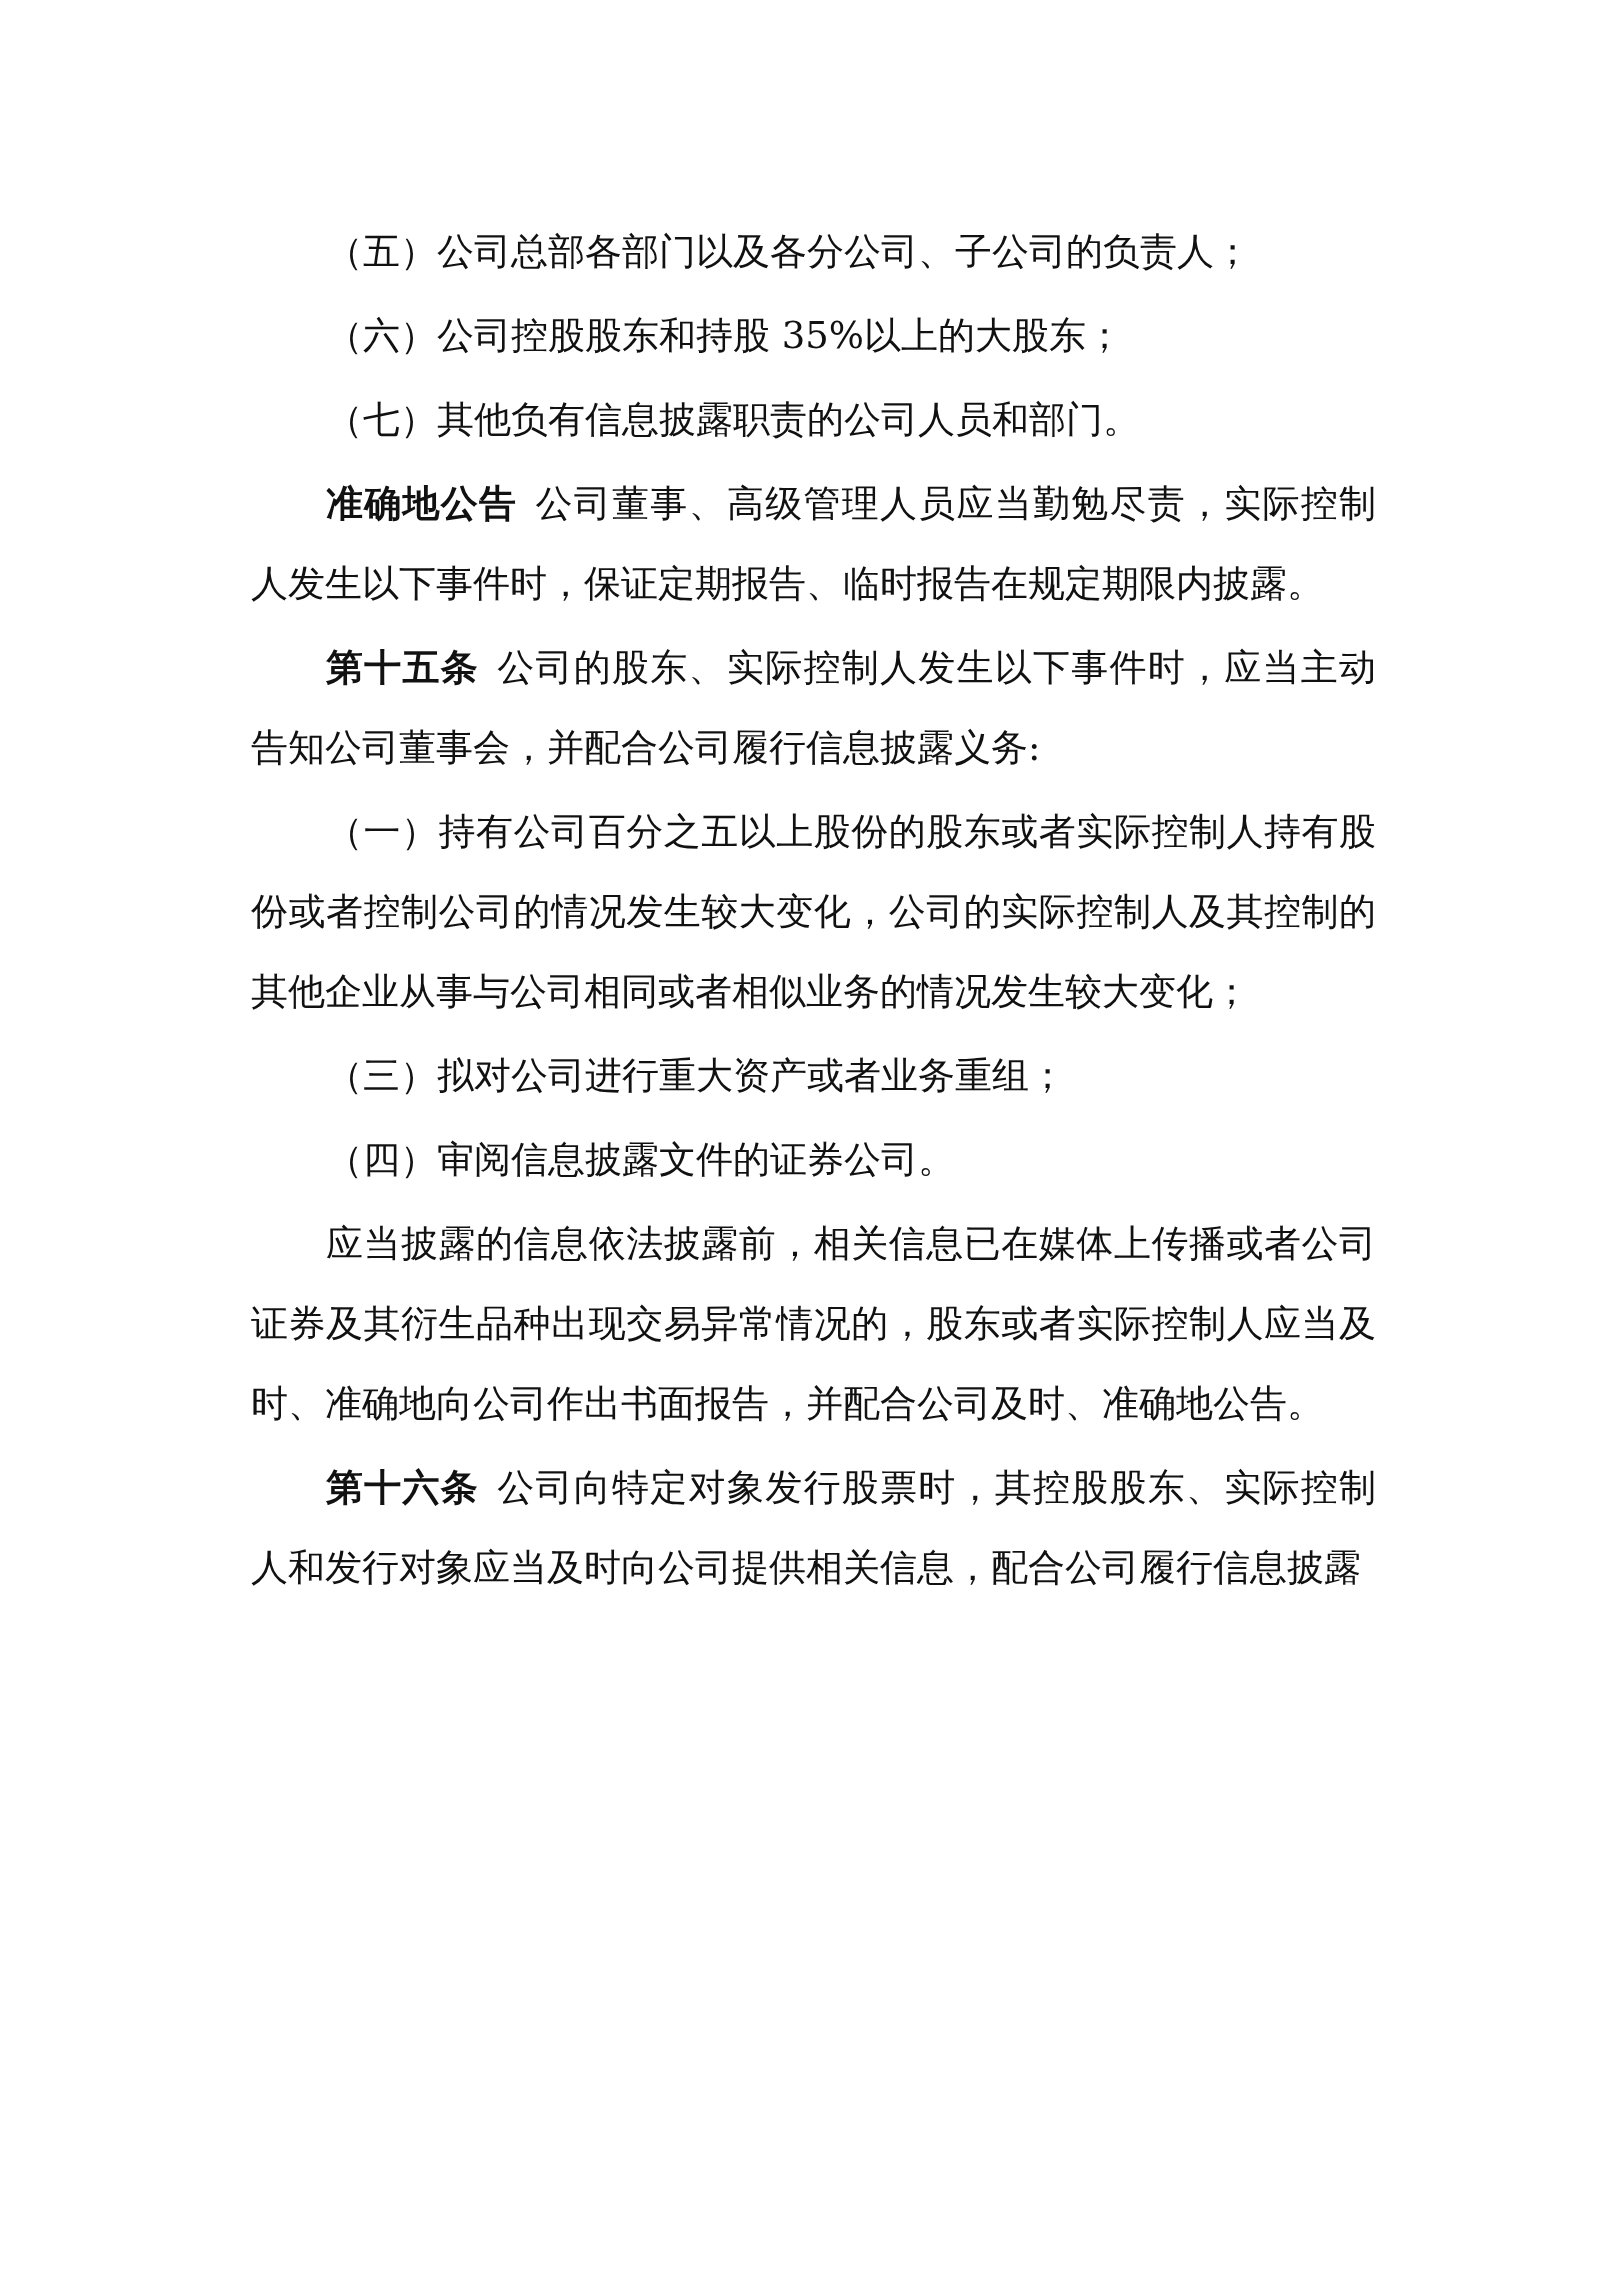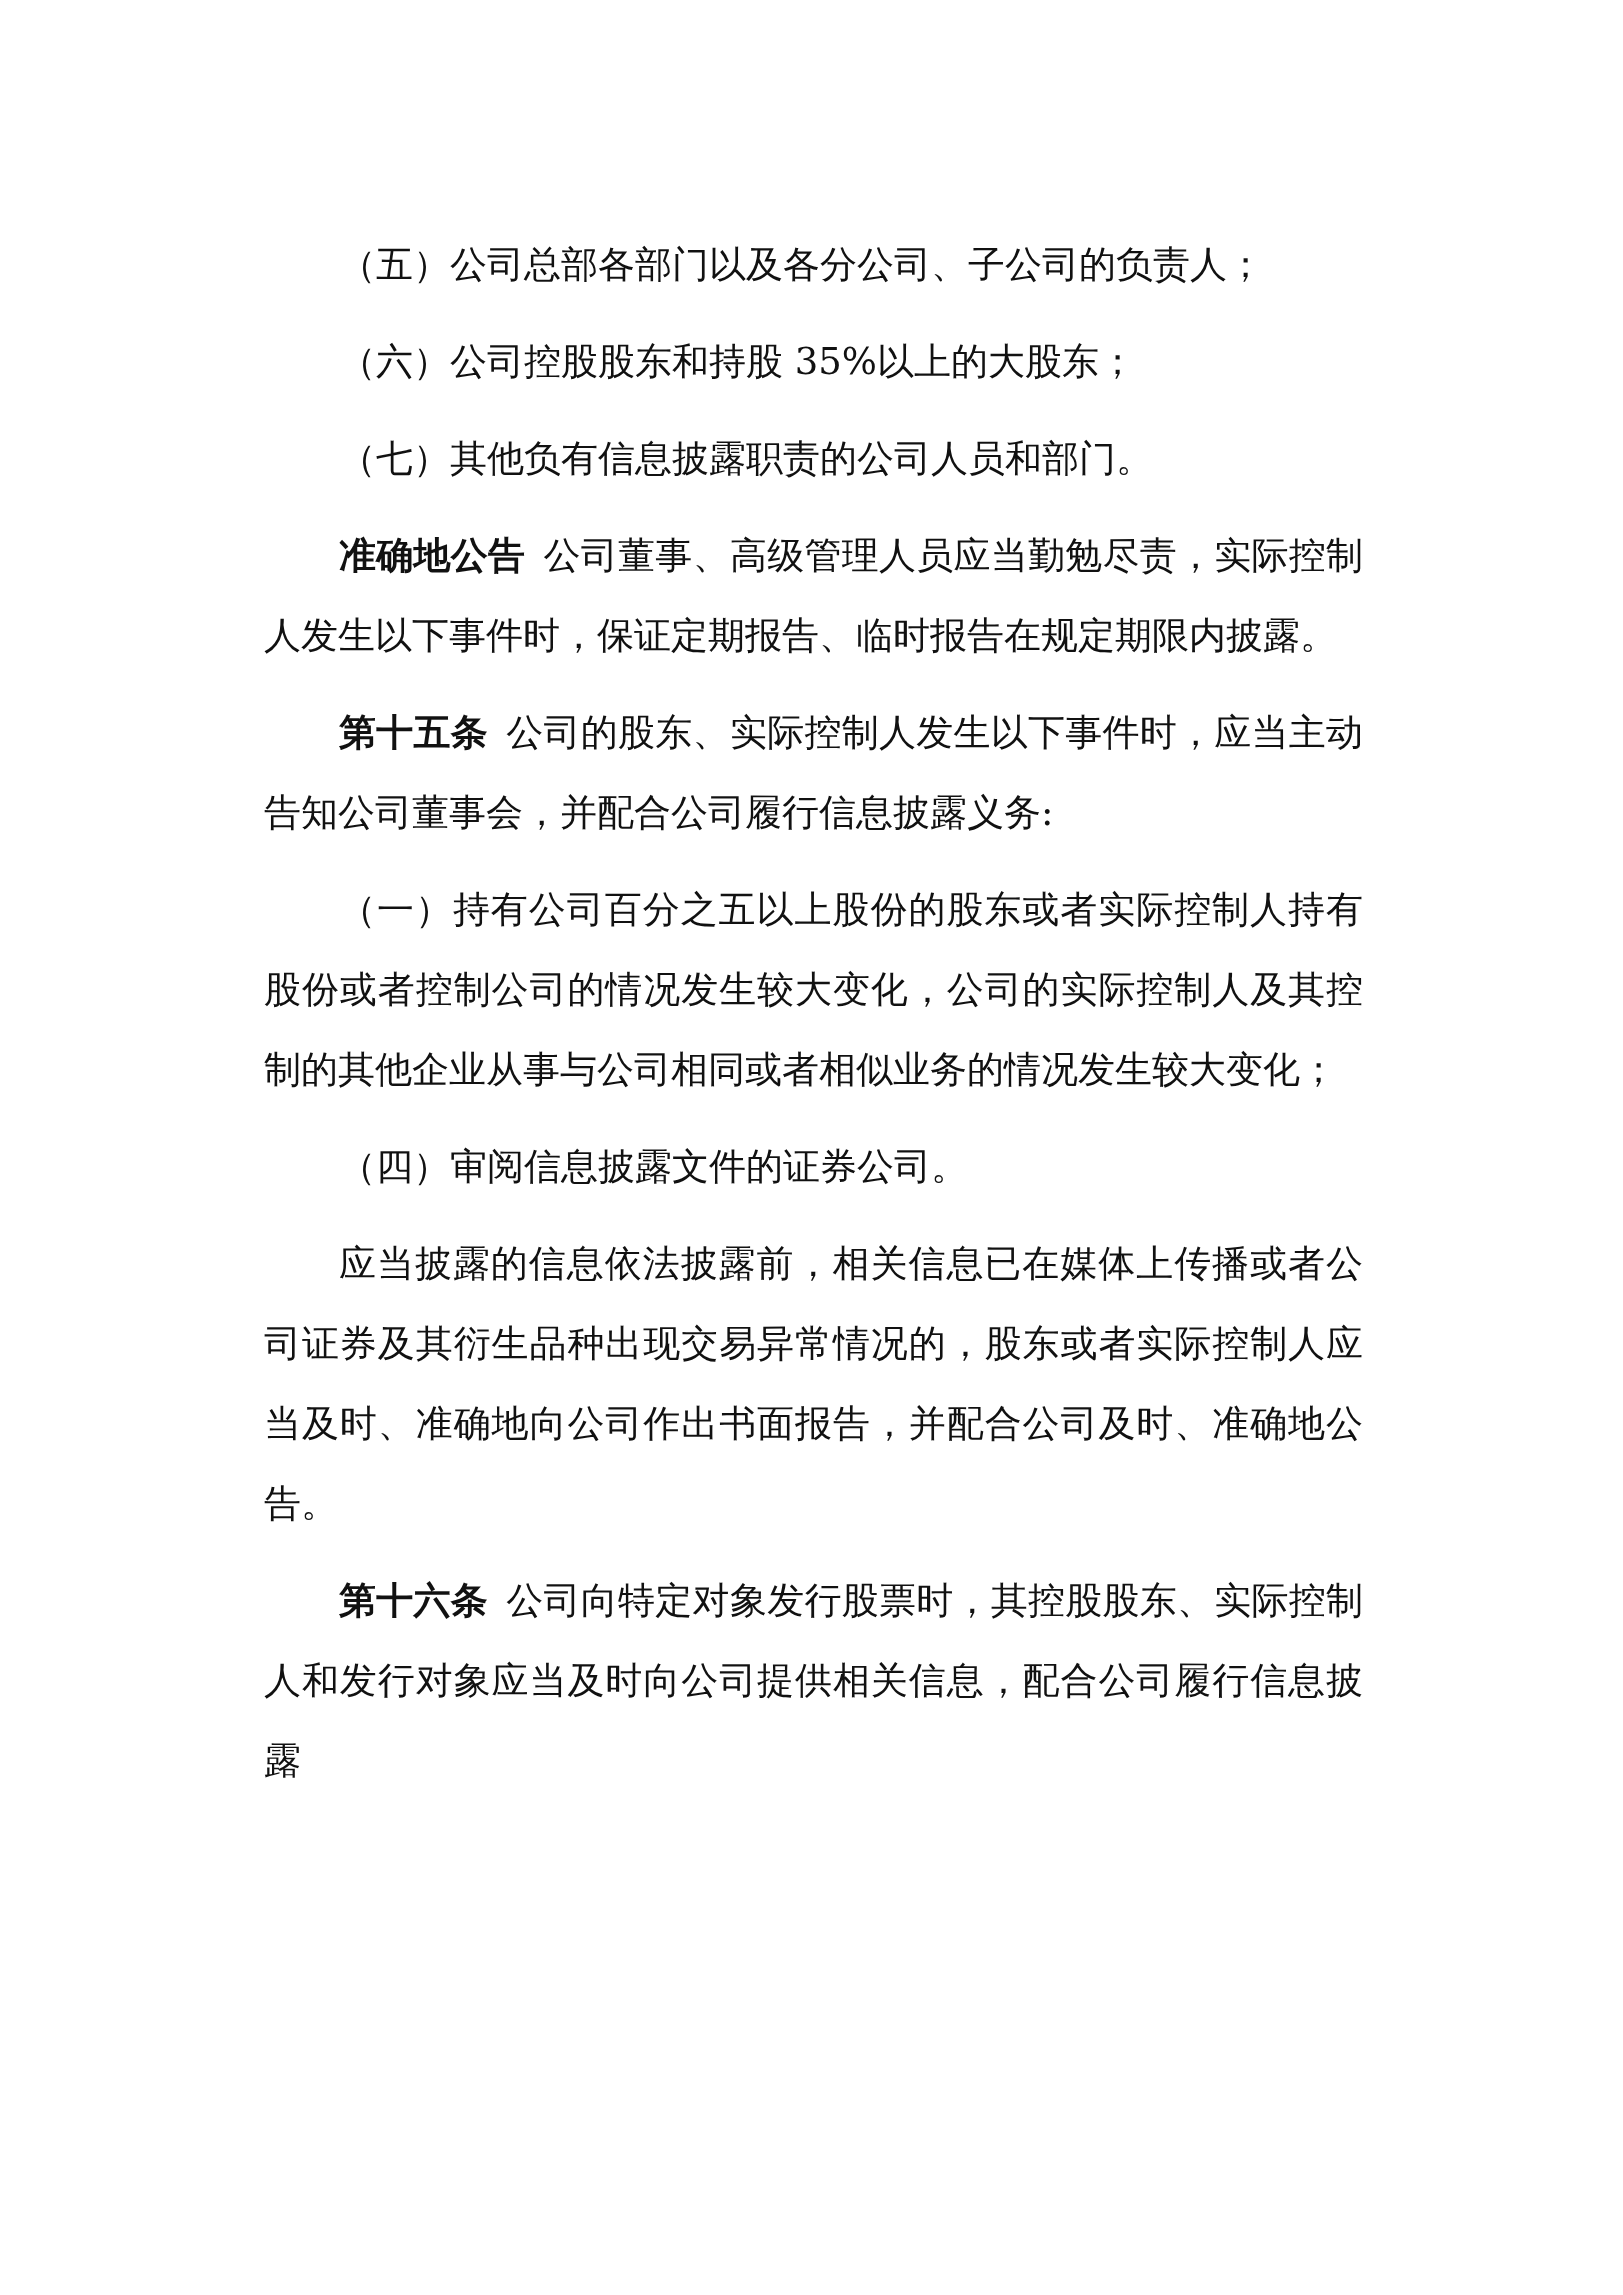--- a/index.html
+++ b/index.html
@@ -7,31 +7,32 @@
   .page {
     position: absolute;
     left: 247px;
     top: 208px;
     width: 1133px;
     font-family: "DejaVu Serif", "Liberation Serif", serif;
     font-size: 37px;
     line-height: 80px;
     color: #111111;
   }
-  .para { margin: 17px; text-align: justify; text-justify: inter-character; }
+  .para { margin: 4px; text-align: justify; text-justify: inter-character; }
   .indent { text-indent: 75px; }
   .article-no { font-family: "DejaVu Sans", "Liberation Sans", sans-serif; font-weight: bold; margin-right: 18.3px; }
 </style>
 </head>
 <body>
 
 <div class="page">
   <p class="para indent"><span>（五）公司总部各部门以及各分公司、子公司的负责人；</span></p>
   <p class="para indent"><span>（六）公司控股股东和持股 35%以上的大股东；</span></p>
   <p class="para indent"><span>（七）其他负有信息披露职责的公司人员和部门。</span></p>
   <p class="para indent"><span class="article-no">准确地公告</span><span>公司董事、高级管理人员应当勤勉尽责，实际控制人发生以下事件时，保证定期报告、临时报告在规定期限内披露。</span></p>
   <p class="para indent"><span class="article-no">第十五条</span><span>公司的股东、实际控制人发生以下事件时，应当主动告知公司董事会，并配合公司履行信息披露义务:</span></p>
   <p class="para indent"><span>（一）持有公司百分之五以上股份的股东或者实际控制人持有股份或者控制公司的情况发生较大变化，公司的实际控制人及其控制的其他企业从事与公司相同或者相似业务的情况发生较大变化；</span></p>
+  <p class="para indent"><span>（三）拟对公司进行重大资产或者业务重组；</span></p>
   <p class="para indent"><span>（四）审阅信息披露文件的证券公司。</span></p>
   <p class="para indent"><span>应当披露的信息依法披露前，相关信息已在媒体上传播或者公司证券及其衍生品种出现交易异常情况的，股东或者实际控制人应当及时、准确地向公司作出书面报告，并配合公司及时、准确地公告。</span></p>
   <p class="para indent"><span class="article-no">第十六条</span><span>公司向特定对象发行股票时，其控股股东、实际控制人和发行对象应当及时向公司提供相关信息，配合公司履行信息披露</span></p>
 </div>
 
 
 </body></html>

